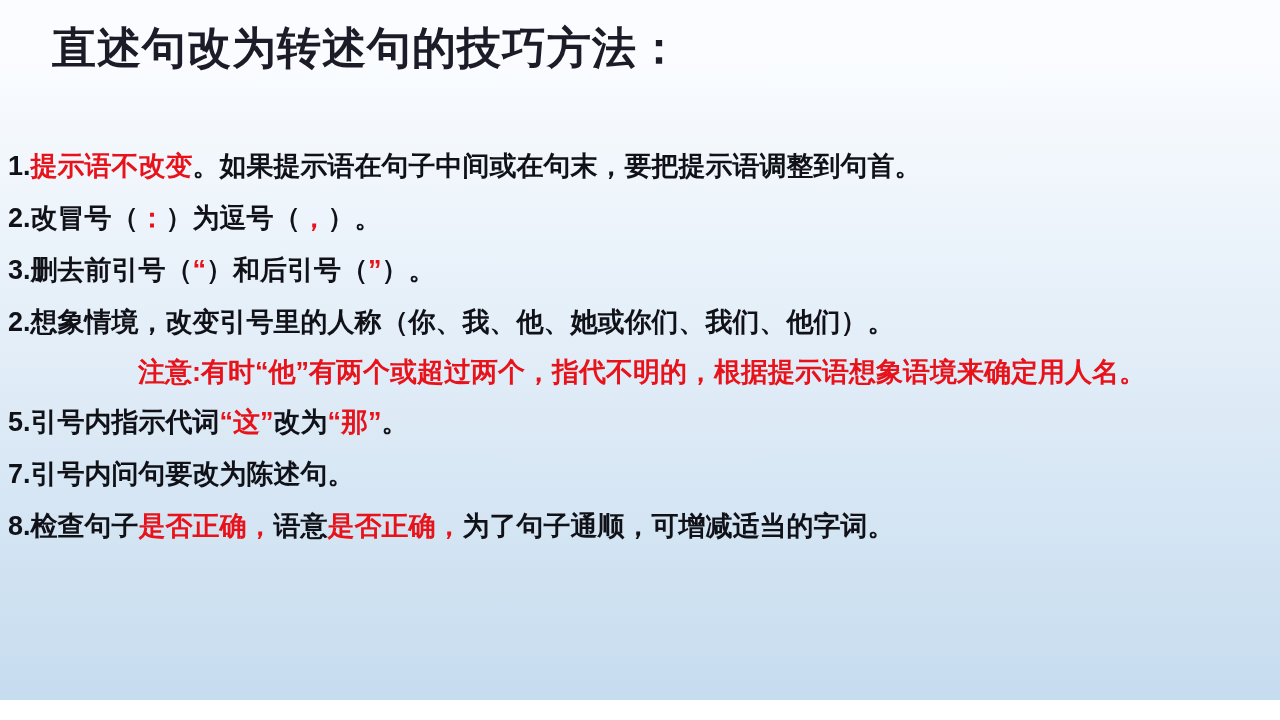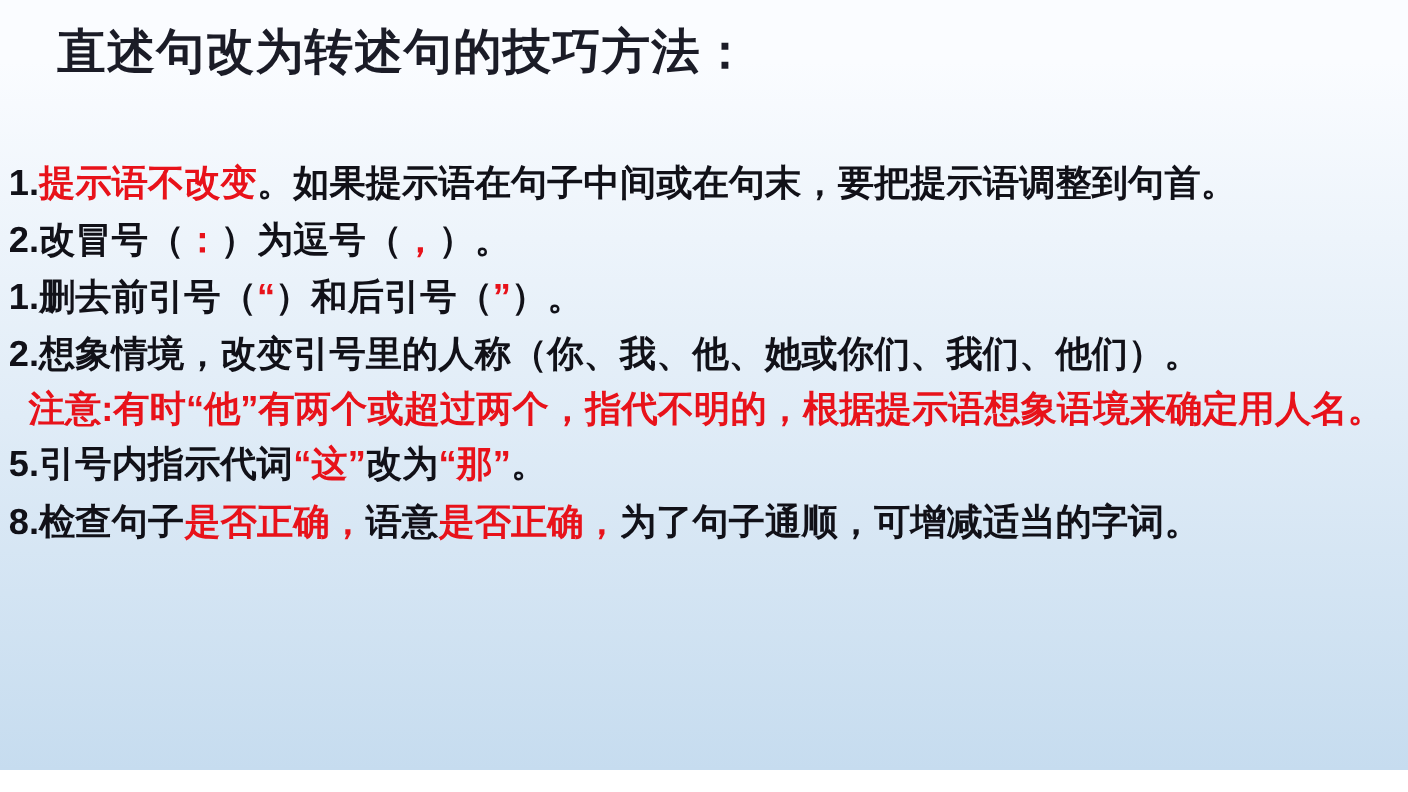--- a/index.html
+++ b/index.html
@@ -41,21 +41,21 @@
   }
 
   .body-block {
     position: absolute;
     left: 8px;
     top: 140px;
     width: 1268px;
   }
 
   .line {
-    font-size: 33px;
+    font-size: 27px;
     line-height: 52px;
     font-weight: 700;
     color: #111118;
     white-space: nowrap;
     letter-spacing: 0px;
   }
 
   .line.note {
     color: #e8121a;
     font-weight: 700;
@@ -71,20 +71,21 @@
 </head>
 <body>
 
 <div class="slide" style="background: linear-gradient(rgb(250, 252, 255) 0%, rgb(250, 252, 255) 8%, rgb(198, 220, 239) 100%);">
 
   <div class="slide-title">直述句改为转述句的技巧方法：</div>
 
   <div class="body-block">
     <div class="line"><span>1.</span><span class="red">提示语不改变</span><span>。如果提示语在句子中间或在句末，要把提示语调整到句首。</span></div>
     <div class="line"><span>2.改冒号（</span><span class="red">：</span><span>）为逗号（</span><span class="red">，</span><span>）。</span></div>
-    <div class="line"><span>1.删去前引号（</span><span class="red">“</span><span>）和后引号（</span><span class="red">”</span><span>）。</span></div>
+    <div class="line"><span>3.删去前引号（</span><span class="red">“</span><span>）和后引号（</span><span class="red">”</span><span>）。</span></div>
     <div class="line"><span>2.想象情境，改变引号里的人称（你、我、他、她或你们、我们、他们）。</span></div>
     <div class="line note"><span class="red">注意:有时“他”有两个或超过两个，指代不明的，根据提示语想象语境来确定用人名。</span></div>
     <div class="line"><span>5.引号内指示代词</span><span class="red">“这”</span><span>改为</span><span class="red">“那”</span><span>。</span></div>
+    <div class="line"><span>7.引号内问句要改为陈述句。</span></div>
     <div class="line"><span>8.检查句子</span><span class="red">是否正确，</span><span>语意</span><span class="red">是否正确，</span><span>为了句子通顺，可增减适当的字词。</span></div>
   </div>
 
 </div>
 
 </body></html>

